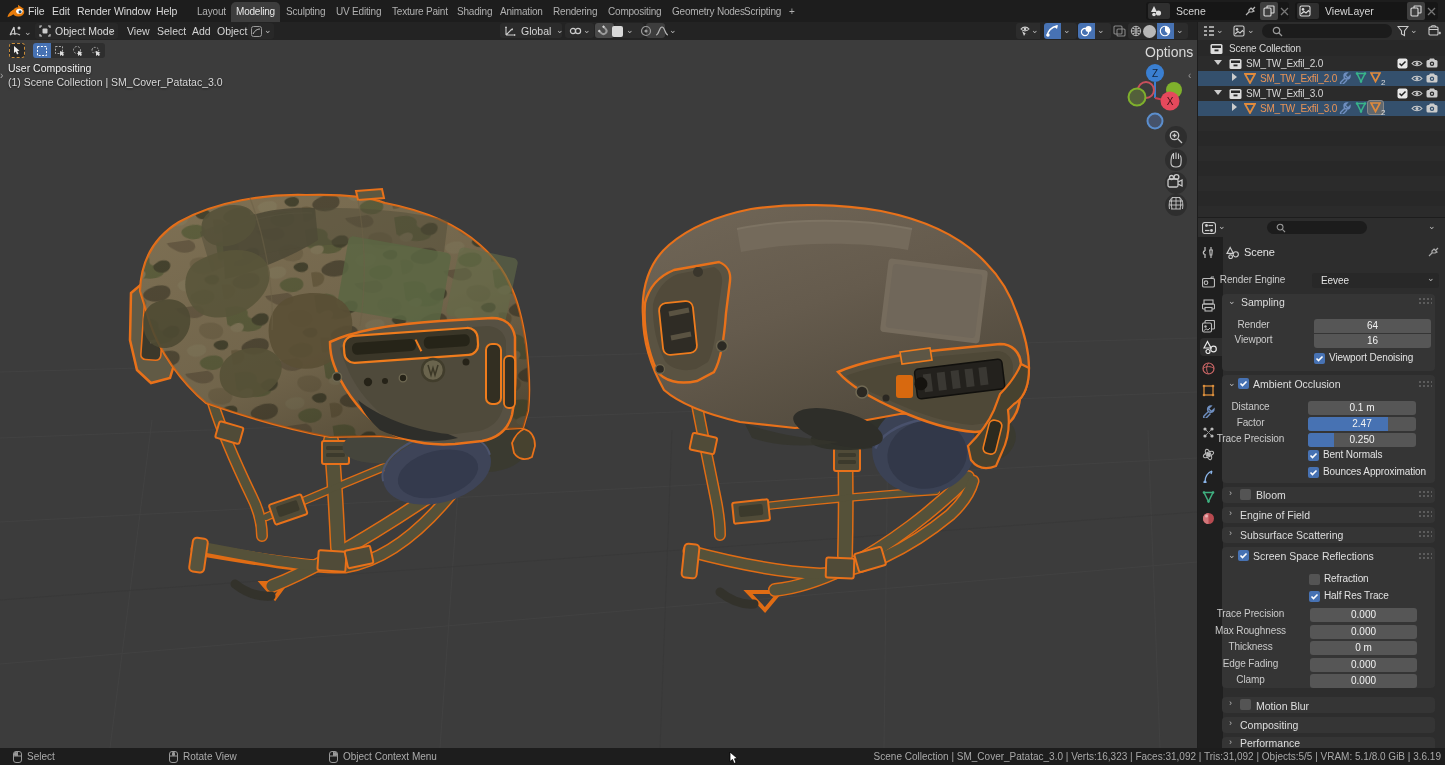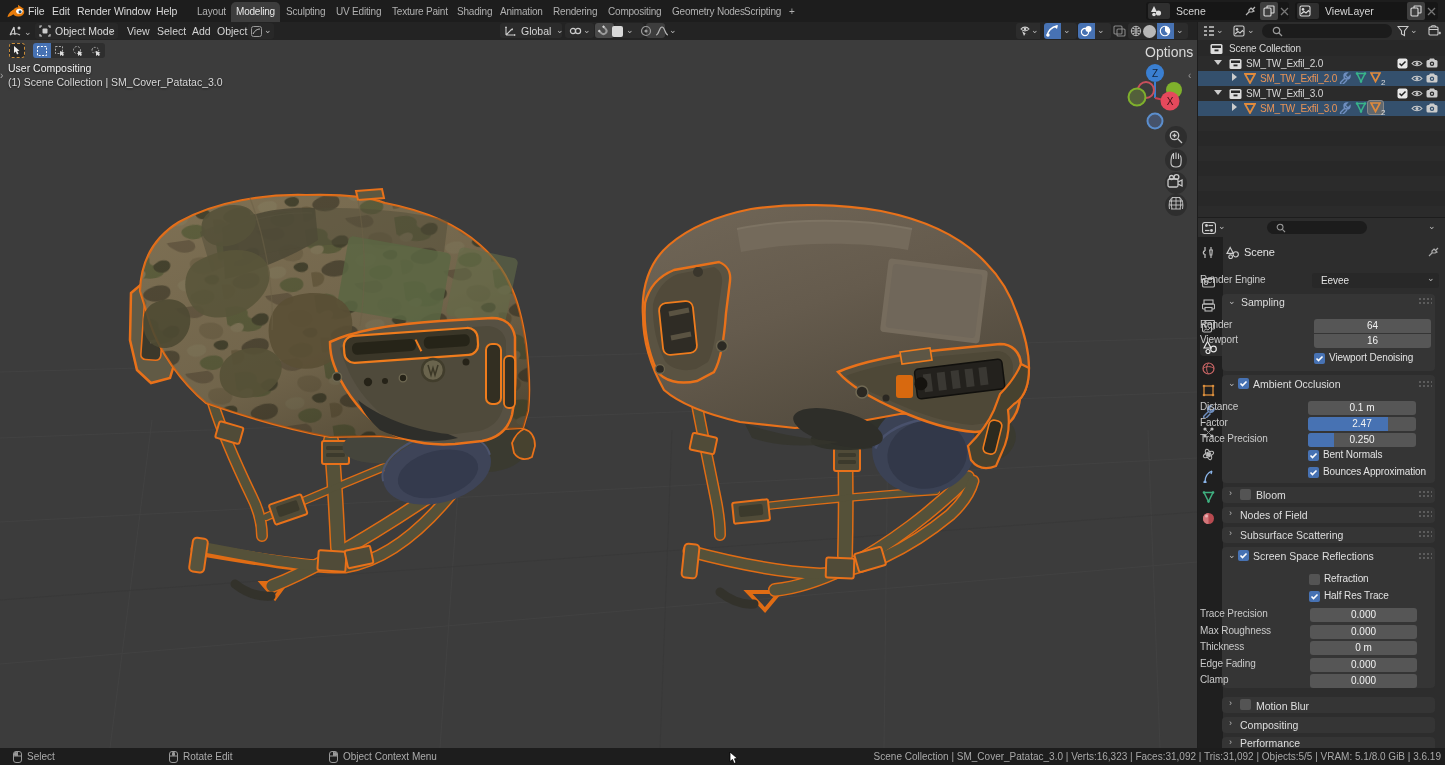--- a/index.html
+++ b/index.html
@@ -13,21 +13,21 @@
 #outhdr{position:absolute;left:1198px;top:22px;width:247px;height:18px;background:#2d2d2d}
 #viewport{position:absolute;left:0;top:40px;width:1197px;height:708px;background:#3c3c3c;overflow:hidden}
 #outliner{position:absolute;left:1198px;top:40px;width:247px;height:177px;background:#282828;overflow:hidden}
 #props{position:absolute;left:1198px;top:218px;width:247px;height:530px;background:#2d2d2d;overflow:hidden}
 #status{position:absolute;left:0;top:748px;width:1445px;height:17px;background:#1d1d1d}
 .orow{position:absolute;left:0;width:247px;height:15px}
 .sel{background:#34506d}
 .otxt{position:absolute;font-size:10px;letter-spacing:-0.2px;line-height:15px;color:#d6d6d6;white-space:nowrap}
 .panel{position:absolute;left:1222px;width:213px;background:#353535;border-radius:4px}
 .phead{position:absolute;font-size:10.5px;color:#dedede;white-space:nowrap}
-.plabel{position:absolute;font-size:10px;letter-spacing:-0.1px;color:#cacaca;text-align:left;white-space:nowrap}
+.plabel{position:absolute;font-size:10px;letter-spacing:-0.1px;color:#cacaca;text-align:center;white-space:nowrap}
 .pfield{position:absolute;height:14px;background:#565656;border-radius:3px;font-size:10px;color:#f2f2f2;text-align:center;line-height:14px;overflow:hidden}
 .check{position:absolute;width:11px;height:11px;border-radius:2px;background:#4772b3}
 .check.off{background:#545454}
 .check svg{position:absolute;left:0;top:0}
 .ptext{position:absolute;font-size:10px;letter-spacing:-0.1px;color:#e2e2e2;white-space:nowrap}
 .arrow{position:absolute;font-size:9px;color:#b9b9b9}
 .grip{position:absolute;left:1419px;width:13px;height:7px;background-image:radial-gradient(circle at 1.2px 1.2px,#606060 1px,transparent 1.3px);background-size:4px 4px;opacity:.9}
 </style></head>
 <body>
 
@@ -733,21 +733,21 @@
     </svg>
   </div>
 <div class="ptext" style="left:1323px;top:466px">Bounces Approximation</div>
 
 <div class="panel" style="top:487px;height:16px"></div>
 <div class="arrow" style="left:1229px;top:488px">›</div>
 <div class="check off" style="left:1240px;top:489px"></div>
 <div class="phead" style="left:1256px;top:489px">Bloom</div>
 <div class="panel" style="top:507px;height:16px"></div>
 <div class="arrow" style="left:1229px;top:508px">›</div>
-<div class="phead" style="left:1240px;top:509px">Nodes of Field</div>
+<div class="phead" style="left:1240px;top:509px">Engine of Field</div>
 <div class="panel" style="top:527px;height:16px"></div>
 <div class="arrow" style="left:1229px;top:528px">›</div>
 <div class="phead" style="left:1240px;top:529px">Subsurface Scattering</div>
 
 <div class="panel" style="top:547px;height:141px"></div>
 <div class="arrow" style="left:1228px;top:550px">⌄</div>
 <div class="check" style="left:1238px;top:550px">
     <svg width="11" height="11" viewBox="0 0 11 11">
       <path d="M2.5,5.5 L4.5,7.5 L8.5,3.5" stroke="#fff" stroke-width="1.6" fill="none"></path>
     </svg>
@@ -797,21 +797,21 @@
     <rect x="0.5" y="0.5" width="8" height="11" rx="2.5" fill="none" stroke="#999" stroke-width="1"></rect>
     <path d="M4.5,0.5 V5 M0.5,5 H8.5" stroke="#999" stroke-width="1"></path>
     <rect x="1" y="1" width="3.5" height="4" rx="1.5" fill="#999"></rect>
   </svg>
 <div class="abs" style="left:27px;top:751px;font-size:10px;color:#ababab">Select</div>
 <svg class="abs" style="left:169px;top:751px" width="9" height="12" viewBox="0 0 9 12">
     <rect x="0.5" y="0.5" width="8" height="11" rx="2.5" fill="none" stroke="#999" stroke-width="1"></rect>
     <path d="M4.5,0.5 V5 M0.5,5 H8.5" stroke="#999" stroke-width="1"></path>
     <rect x="3" y="1" width="3" height="4" rx="1.2" fill="#999"></rect>
   </svg>
-<div class="abs" style="left:183px;top:751px;font-size:10px;color:#ababab">Rotate Edit</div>
+<div class="abs" style="left:183px;top:751px;font-size:10px;color:#ababab">Rotate View</div>
 <svg class="abs" style="left:329px;top:751px" width="9" height="12" viewBox="0 0 9 12">
     <rect x="0.5" y="0.5" width="8" height="11" rx="2.5" fill="none" stroke="#999" stroke-width="1"></rect>
     <path d="M4.5,0.5 V5 M0.5,5 H8.5" stroke="#999" stroke-width="1"></path>
     <rect x="4.5" y="1" width="3.5" height="4" rx="1.5" fill="#999"></rect>
   </svg>
 <div class="abs" style="left:343px;top:751px;font-size:10px;color:#ababab">Object Context Menu</div>
 <div class="abs" style="right:4px;top:751px;font-size:10px;color:#a8a8a8">Scene Collection | SM_Cover_Patatac_3.0 | Verts:16,323 | Faces:31,092 | Tris:31,092 | Objects:5/5 | VRAM: 5.1/8.0 GiB | 3.6.19</div>
 <svg class="abs" style="left:729px;top:752px" width="11" height="13" viewBox="0 0 11 13">
     <path d="M1,0 L1,9.5 L3.5,7.5 L5,11.5 L7,10.5 L5.5,6.8 L8.5,6.5 Z" fill="#fff" stroke="#000" stroke-width="0.8"></path>
   </svg>

